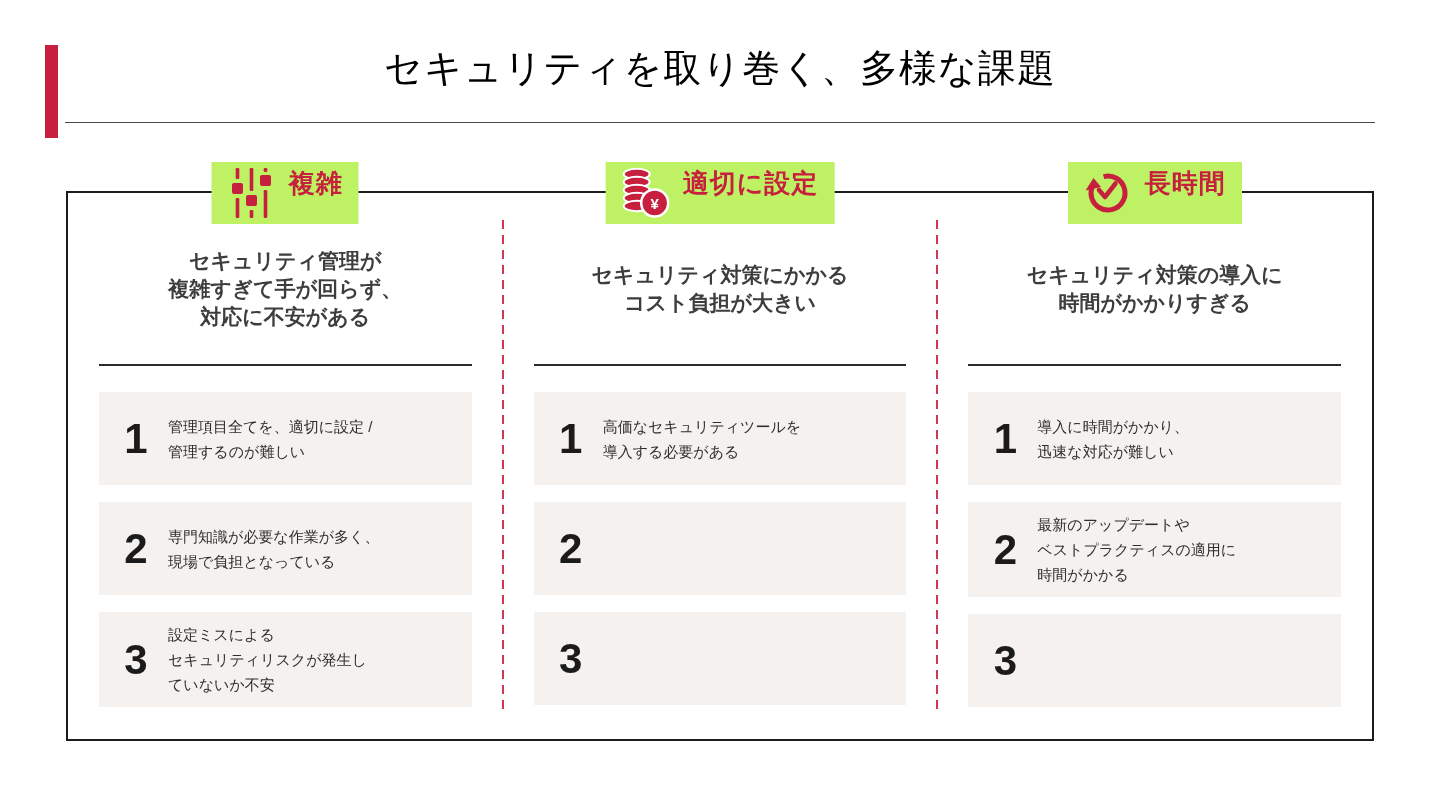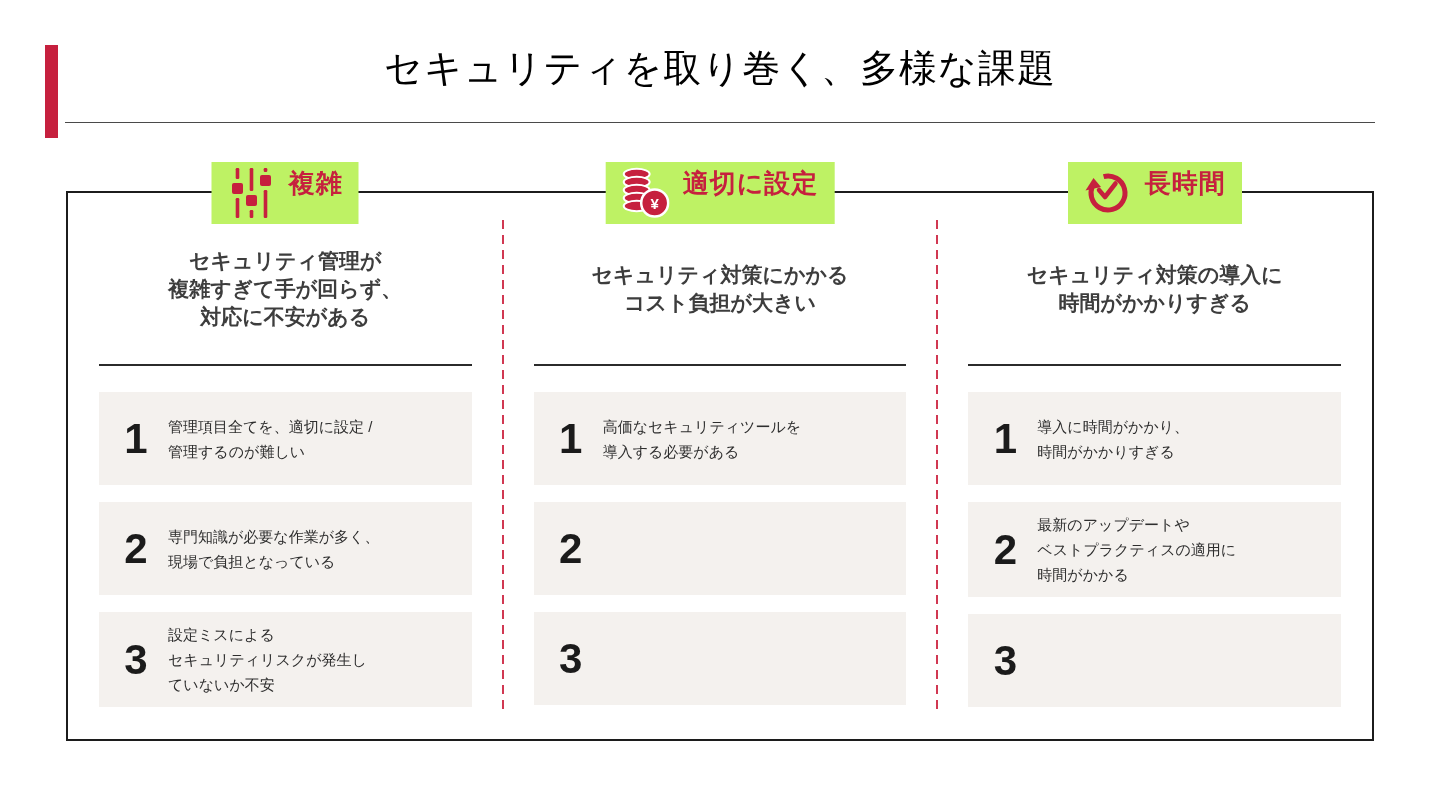--- a/index.html
+++ b/index.html
@@ -153,21 +153,21 @@
       </div>
       <div class="subtitle-wrap">
         <div class="subtitle">セキュリティ対策の導入に
 時間がかかりすぎる</div>
       </div>
       <hr class="subtitle-rule">
       <div class="items">
         <div class="item">
           <span class="num">1</span>
           <span class="txt">導入に時間がかかり、
-時間がかかりすぎる</span>
+迅速な対応が難しい</span>
         </div>
         <div class="item">
           <span class="num">2</span>
           <span class="txt">最新のアップデートや
 ベストプラクティスの適用に
 時間がかかる</span>
         </div>
         <div class="item">
           <span class="num">3</span>
         </div>

